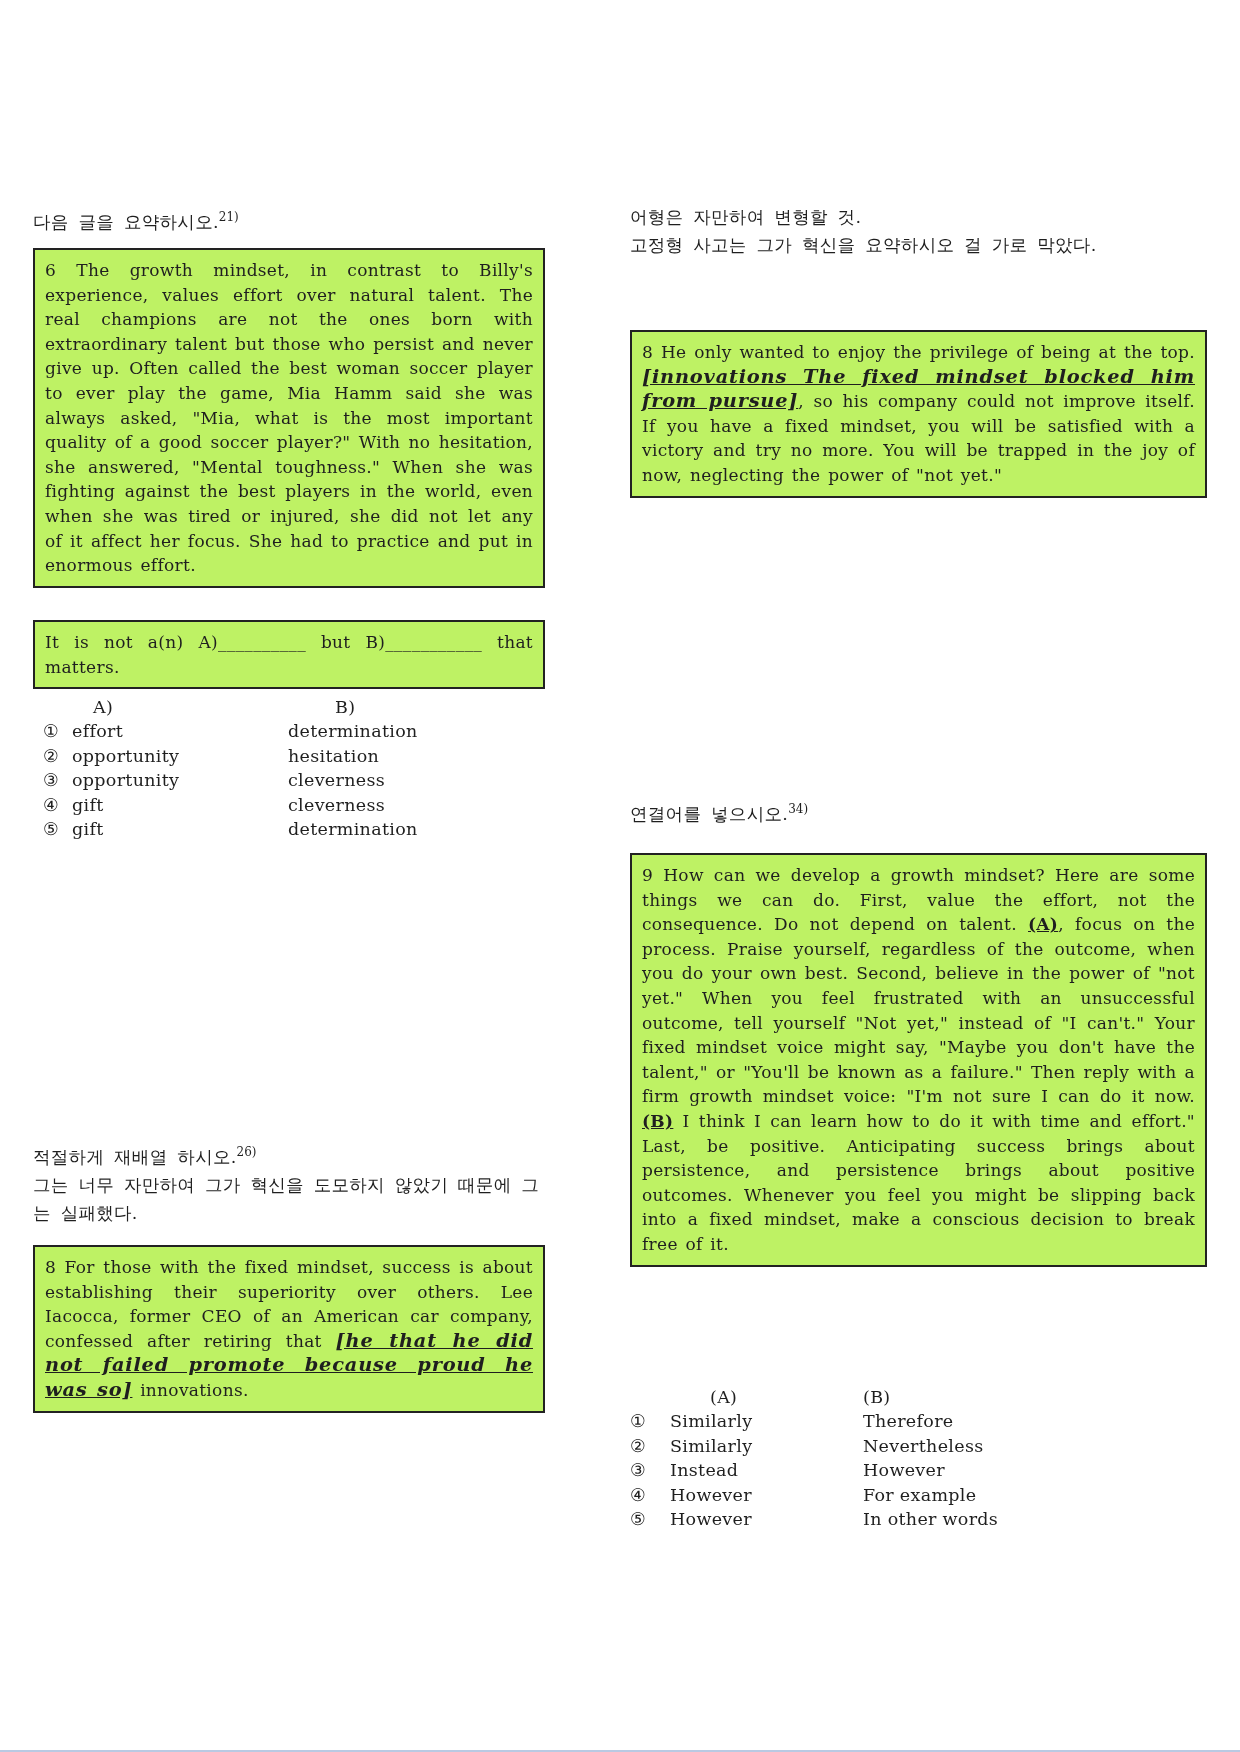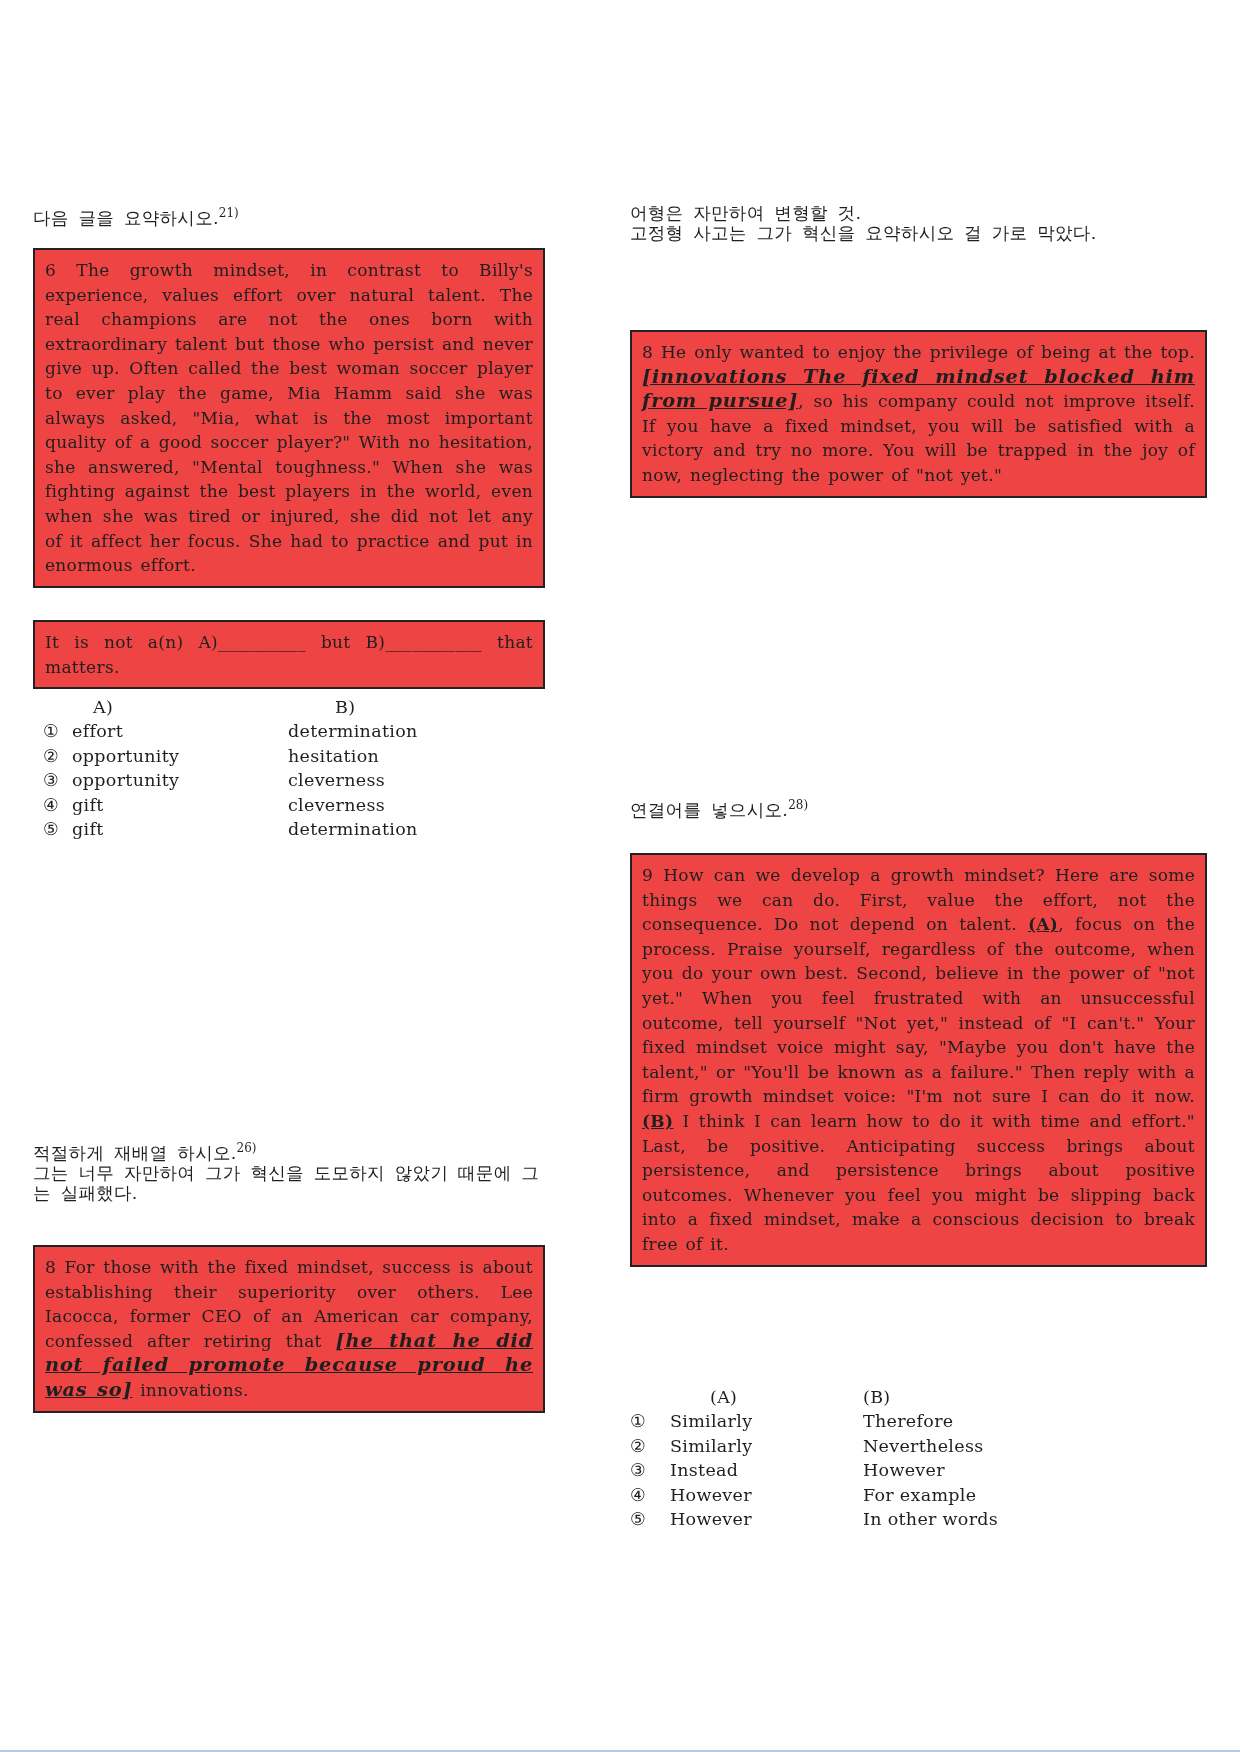--- a/index.html
+++ b/index.html
@@ -7,24 +7,24 @@
     width:1240px;height:1752px;position:relative;overflow:hidden;
     font-family:"DejaVu Serif","Liberation Serif",serif;
     color:#1f1f1f;
   }
   .page{position:absolute;inset:0;}
   .col{position:absolute;top:0;height:100%;}
   .col-left{left:33px;width:512px;}
   .col-right{left:630px;width:577px;}
   .block{position:absolute;left:0;right:0;}
 
-  .qheader{font-size:17.5px;line-height:20px;letter-spacing:0.3px;word-spacing:4px;}
+  .qheader{font-size:17.5px;line-height:28px;letter-spacing:0.3px;word-spacing:4px;}
   .qheader .ref{font-size:12px;vertical-align:super;letter-spacing:0;}
 
-  .pbox{border:2px solid #222;padding:8px 10px;background:#ef4444;}
+  .pbox{border:2px solid #222;padding:8px 10px;background:#bef264;}
   .passage{
     margin:0;font-size:17px;line-height:24.6px;
     text-align:justify;letter-spacing:0.3px;word-spacing:2px;
   }
   .seg-n{}
   .seg-bi{font-weight:700;font-style:italic;font-size:1.14em;letter-spacing:0.8px;text-decoration:underline;}
   .seg-u{font-weight:700;text-decoration:underline;}
 
   .options{font-size:17.5px;letter-spacing:0.3px;}
   .optrow{display:flex;line-height:24.4px;}
@@ -114,21 +114,21 @@
     <div class="block qheader" style="top:203px">
       <div>어형은 자만하여 변형할 것.</div>
       <div>고정형 사고는 그가 혁신을 요약하시오 걸 가로 막았다.</div>
     </div>
 
     <div class="block pbox" style="top:330px">
       <p class="passage"><span class="seg-n">8 He only wanted to enjoy the privilege of being at the top. </span><span class="seg-bi">[innovations The fixed mindset blocked him from pursue]</span><span class="seg-n">, so his company could not improve itself. If you have a fixed mindset, you will be satisfied with a victory and try no more. You will be trapped in the joy of now, neglecting the power of "not yet."</span></p>
     </div>
 
     <div class="block qheader" style="top:795px">
-      <span>연결어를 넣으시오.</span><span class="ref">28)</span>
+      <span>연결어를 넣으시오.</span><span class="ref">34)</span>
     </div>
 
     <div class="block pbox" style="top:853px">
       <p class="passage"><span class="seg-n">9 How can we develop a growth mindset? Here are some things we can do. First, value the effort, not the consequence. Do not depend on talent. </span><span class="seg-u">(A)</span><span class="seg-n">, focus on the process. Praise yourself, regardless of the outcome, when you do your own best. Second, believe in the power of "not yet." When you feel frustrated with an unsuccessful outcome, tell yourself "Not yet," instead of "I can't." Your fixed mindset voice might say, "Maybe you don't have the talent," or "You'll be known as a failure." Then reply with a firm growth mindset voice: "I'm not sure I can do it now. </span><span class="seg-u">(B)</span><span class="seg-n"> I think I can learn how to do it with time and effort." Last, be positive. Anticipating success brings about persistence, and persistence brings about positive outcomes. Whenever you feel you might be slipping back into a fixed mindset, make a conscious decision to break free of it.</span></p>
     </div>
 
     <div class="block options opt24" style="top:1385px">
       <div class="optrow opthead">
         <span class="num"></span>
         <span class="a">(A)</span>

